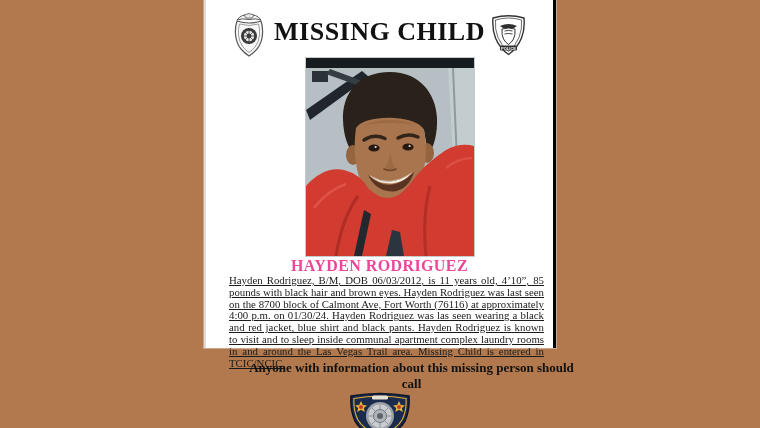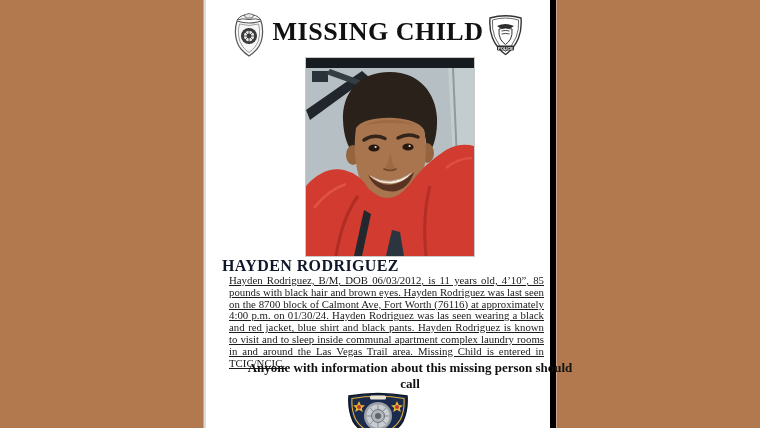--- a/index.html
+++ b/index.html
@@ -5,24 +5,24 @@
   * { margin: 0; padding: 0; box-sizing: border-box; }
   html, body { width: 760px; height: 428px; overflow: hidden; }
   body {
     background: #b1794d;
     font-family: "Liberation Serif", "DejaVu Serif", serif;
     position: relative;
   }
   .poster {
     position: absolute;
     left: 204px; top: 0;
-    width: 352px; height: 428px;
+    width: 352px; height: 348px;
     background: #ffffff;
     border-left: 2px solid #dcdcdc;
-    border-right: 6px solid #000000;
+    border-right: 3px solid #000000;
     box-shadow: 0 0 0 1px rgba(255,255,255,.35);
   }
   .header {
     position: absolute;
     left: 0; top: 10px;
     width: 100%;
     height: 50px;
   }
   .badge-left { position: absolute; left: 24px; top: 2px; }
   .badge-right { position: absolute; right: 26px; top: 3px; }
@@ -40,26 +40,27 @@
   .photo-frame {
     position: absolute;
     left: 99px; top: 57px;
     width: 170px; height: 200px;
     border: 1px solid #c9c9c9;
     background: #b6c0c4;
     overflow: hidden;
   }
   .child-name {
     position: absolute;
-    left: 16px; top: 257px;
-    width: 100%;
+    left: 0; top: 257px;
+    width: 100%;
+    text-align: center;
     font-size: 16px;
     font-weight: bold;
     letter-spacing: 0.4px;
-    color: #0f172a;
+    color: #ec4899;
   }
   .description {
     position: absolute;
     left: 23px; top: 275px;
     width: 315px;
     font-size: 10.8px;
     line-height: 11.8px;
     text-align: justify;
     color: #1a1a1a;
     text-decoration: underline;

